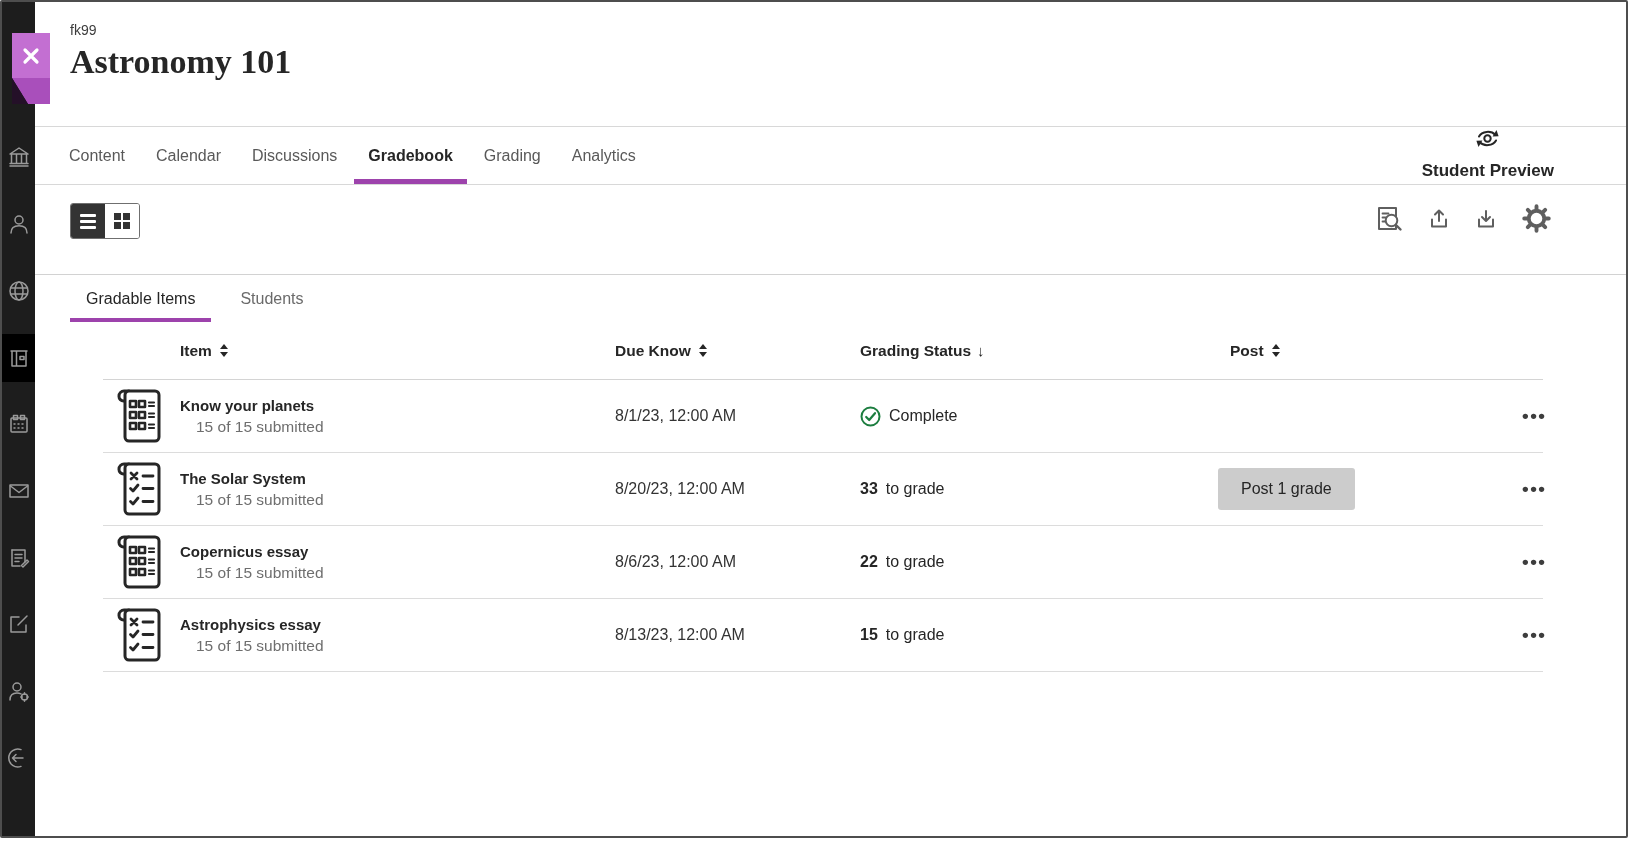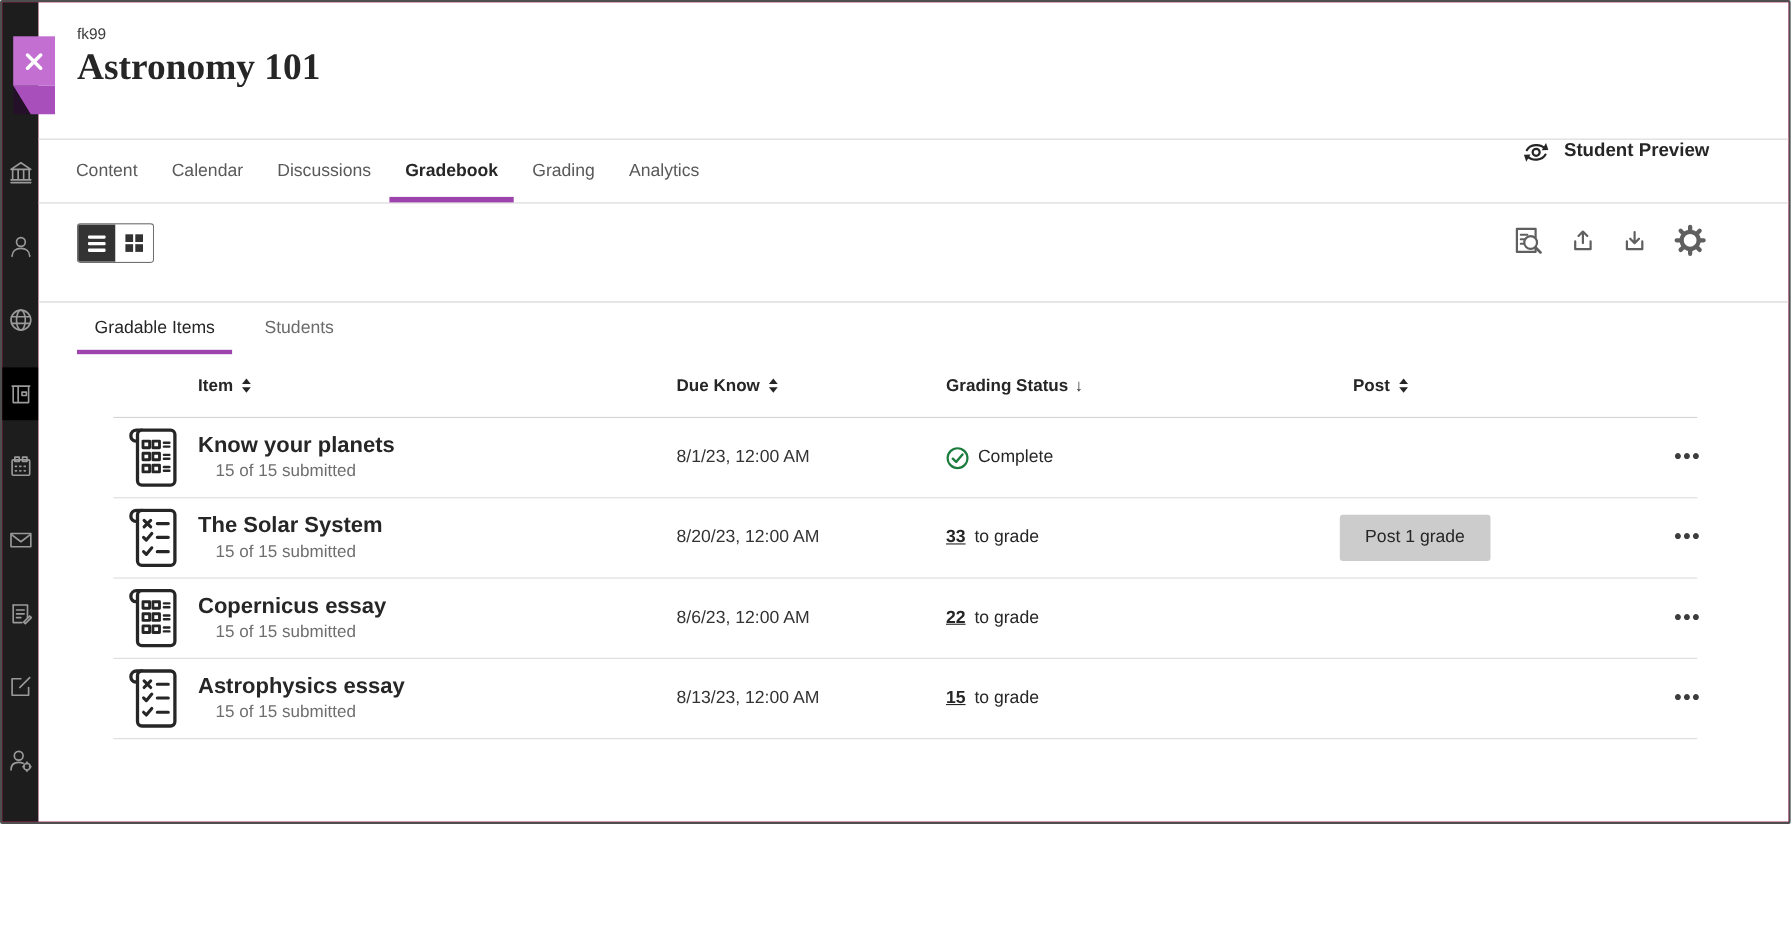--- a/index.html
+++ b/index.html
@@ -8,21 +8,21 @@
     --ribbon-tail:#a94fbb;
     --complete-green:#1c7d3f;
     --post-button-bg:#cccccc;
     --sidebar-bg:#1d1d1d;
     --ink:#262626;
     --muted:#6e6e6e;
     --line:#d8d8d8;
   }
   *{box-sizing:border-box;margin:0;padding:0;}
   body{margin:0;background:#fff;font-family:"Liberation Sans",sans-serif;color:var(--ink);}
-  .frame{position:relative;width:1628px;height:749px;border:2px solid #4e4e4e;border-radius:2px;background:#be185d;overflow:hidden;}
+  .frame{position:relative;width:1628px;height:838px;border:2px solid #4e4e4e;border-radius:2px;background:#1d4ed8;overflow:hidden;}
 
   
   .sidebar{position:absolute;left:0;top:0;bottom:0;width:33px;background:var(--sidebar-bg);}
   .rail-item{position:absolute;left:0;width:33px;height:48px;display:flex;align-items:center;justify-content:center;cursor:pointer;background:transparent;border:none;}
   .rail-item.active{background:#000;}
   .rail-item svg{stroke:#9a9a9a;fill:none;stroke-width:1.5;stroke-linecap:round;stroke-linejoin:round;}
 
   
   .ribbon{position:absolute;left:10px;top:31px;width:38px;z-index:30;cursor:pointer;border:none;background:transparent;padding:0;}
   .ribbon .sq{width:38px;height:45px;background:var(--ribbon-purple);display:flex;align-items:center;justify-content:center;}
@@ -33,21 +33,21 @@
   .course-head{padding:20px 0 0 35px;}
   .course-id{font-size:14px;color:#3d3d3d;}
   .course-title{font-family:"Liberation Serif",serif;font-weight:600;font-size:34px;line-height:44px;color:#262626;margin-top:2px;}
 
   
   .nav-bar{position:absolute;left:0;right:0;top:124px;height:59px;border-top:1px solid var(--line);border-bottom:1px solid var(--line);display:flex;align-items:stretch;padding:0 72px 0 34px;}
   .nav-tab{position:relative;display:flex;align-items:center;margin-right:31px;font-size:16px;color:#595959;cursor:pointer;background:none;border:none;font-family:inherit;}
   .nav-tab.active{color:#262626;font-weight:700;}
   .nav-tab.active::after{content:"";position:absolute;left:-14px;right:-14px;bottom:0;height:5px;background:var(--accent-purple);}
   .nav-spacer{flex:1;}
-  .student-preview{display:flex;align-items:flex-start;gap:11px;font-size:17px;font-weight:600;color:#262626;cursor:pointer;background:none;border:none;font-family:inherit;}
+  .student-preview{display:flex;align-items:center;gap:11px;font-size:17px;font-weight:600;color:#262626;cursor:pointer;background:none;border:none;font-family:inherit;flex-direction:column;}
   .student-preview svg{stroke:#262626;fill:none;stroke-width:2;stroke-linecap:round;}
 
   
   .toolbar{position:absolute;left:0;right:0;top:183px;height:90px;border-bottom:1px solid #d2d2d2;}
   .view-toggle{position:absolute;left:35px;top:18px;display:flex;border:1px solid #6f6f6f;border-radius:3px;overflow:hidden;}
   .vt-btn{width:34px;height:34px;display:flex;align-items:center;justify-content:center;background:#fff;border:none;cursor:pointer;}
   .vt-btn.active{background:#333;}
   .vt-list{display:flex;flex-direction:column;gap:3px;}
   .vt-list i{display:block;width:16px;height:3px;background:#fff;border-radius:1px;}
   .vt-grid{display:grid;grid-template-columns:7px 7px;grid-template-rows:7px 7px;gap:2px;}
@@ -68,25 +68,25 @@
   .thead,.trow{display:grid;grid-template-columns:77px 435px 245px 370px 290px 1fr;align-items:center;}
   .thead{height:58px;border-bottom:1px solid #d4d4d4;}
   .th{display:flex;align-items:center;font-size:15.5px;font-weight:700;color:#262626;cursor:pointer;background:none;border:none;font-family:inherit;padding:0;}
   .sort-both{display:inline-flex;flex-direction:column;gap:3px;margin-left:8px;}
   .sort-both i{display:block;width:0;height:0;border-left:4.5px solid transparent;border-right:4.5px solid transparent;}
   .sort-both i.up{border-bottom:5px solid #262626;}
   .sort-both i.down{border-top:5px solid #262626;}
   .sort-desc{margin-left:6px;font-weight:700;font-size:15px;}
   .trow{height:73px;border-bottom:1px solid #dcdcdc;}
   .c-icon{padding-left:14px;}
-  .item-title{font-size:20px;font-weight:700;color:#262626;text-decoration:none;cursor:pointer;display:inline-block;}
+  .item-title{font-size:15px;font-weight:700;color:#262626;text-decoration:none;cursor:pointer;display:inline-block;}
   .item-sub{font-size:15.5px;color:var(--muted);margin-top:3px;margin-left:16px;}
   .c-due{font-size:16px;color:#333;}
   .c-status{display:flex;align-items:center;gap:8px;font-size:16px;color:#262626;}
-  .status-count{font-weight:700;text-decoration:underline;}
+  .status-count{font-weight:700;}
   .check-icon{display:none;line-height:0;}
   .trow.is-complete .check-icon{display:block;}
   .post-btn{display:none;margin-left:-12px;background:var(--post-button-bg);color:#262626;border:none;border-radius:3px;font-size:16px;font-family:inherit;padding:12px 23px;cursor:pointer;}
   .trow.has-post .post-btn{display:inline-block;}
   .c-menu{justify-self:end;padding-right:2px;}
   .menu-btn{background:none;border:none;cursor:pointer;color:#3d3d3d;font-size:19px;letter-spacing:1.5px;font-weight:700;padding:4px 2px;}
   .item-icon svg .paper{stroke:#262626;stroke-width:3;fill:#fff;stroke-linecap:round;stroke-linejoin:round;}
   .item-icon svg .mk{stroke:#262626;stroke-linecap:round;stroke-linejoin:round;fill:none;}
   .item-icon{line-height:0;display:block;}
   .ic-test,.ic-assign{display:none;}

